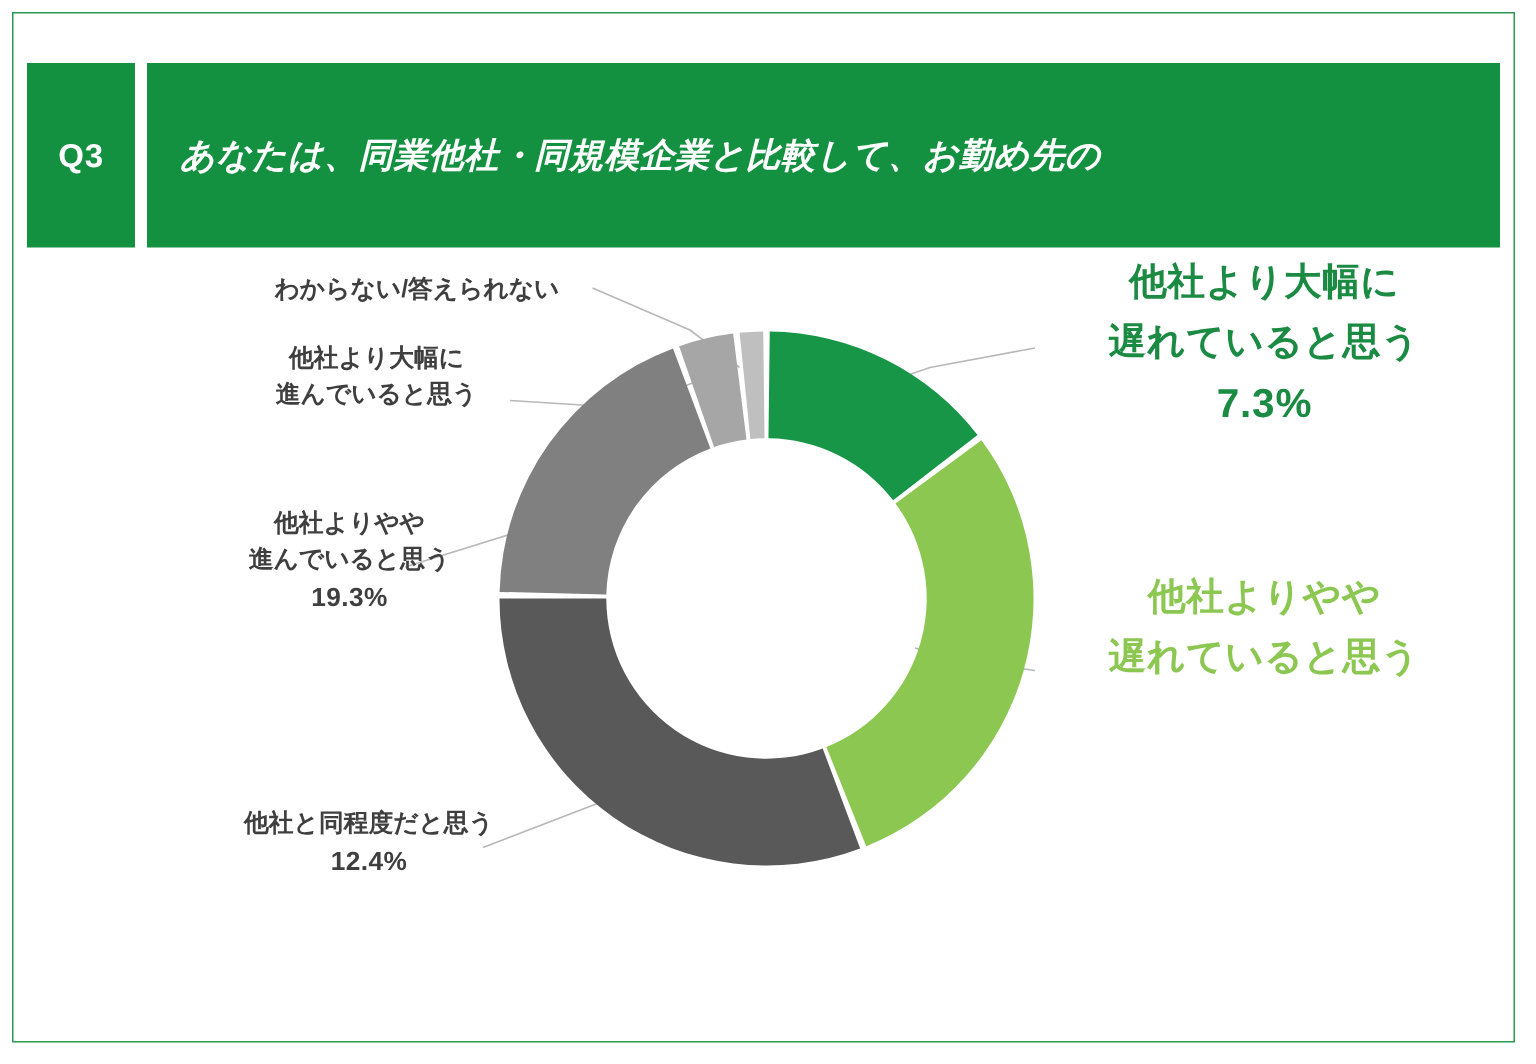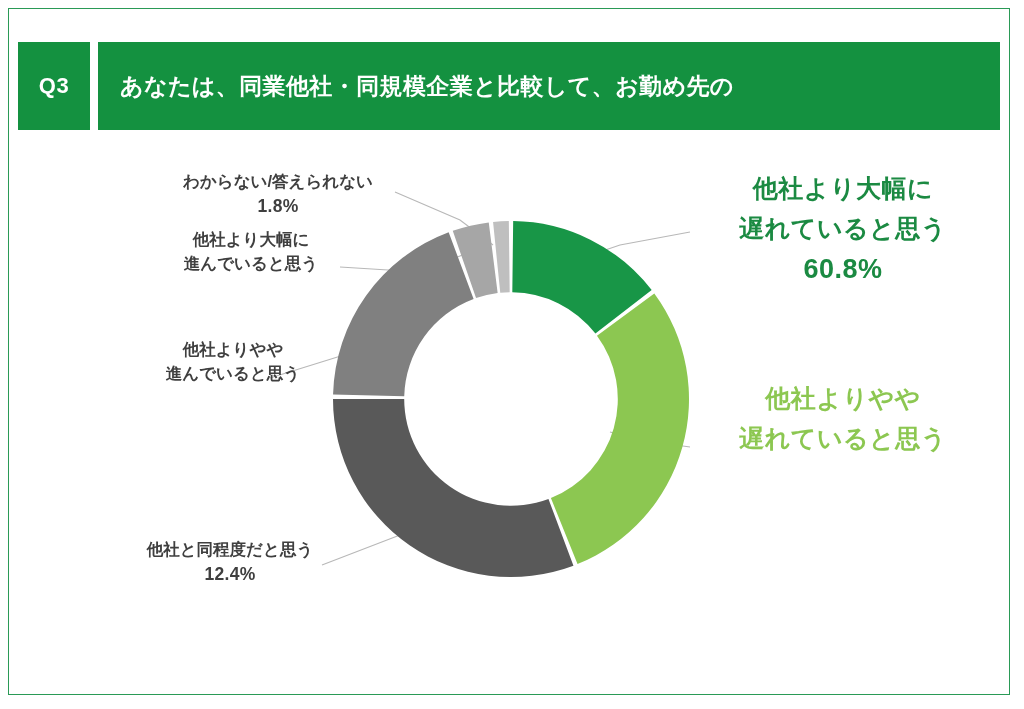--- a/index.html
+++ b/index.html
@@ -29,21 +29,21 @@
     box-sizing: border-box;
     pointer-events: none;
   }
 
   
   .header {
     position: absolute;
     left: 18px;
     top: 42px;
     width: 982px;
-    height: 88px;
+    height: 123px;
     display: flex;
     align-items: stretch;
     gap: 8px;
   }
   .q-badge {
     width: 72px;
     background: #149140;
     color: #ffffff;
     display: flex;
     align-items: center;
@@ -54,20 +54,21 @@
   }
   .q-title {
     flex: 1;
     background: #149140;
     color: #ffffff;
     display: flex;
     flex-direction: column;
     justify-content: center;
     padding: 0 0 0 22px;
     box-sizing: border-box;
+    font-style: italic;
   }
   .q-title .line {
     font-size: 23px;
     font-weight: bold;
     line-height: 1.42;
     letter-spacing: 0.4px;
     white-space: nowrap;
   }
 
   
@@ -126,24 +127,24 @@
   }
   .label-big .pct {
     display: block;
     font-size: 27px;
     font-weight: bold;
   }
   .label-darkgreen { color: #1b8a42; }
   .label-lightgreen { color: #8cc751; }
 
   
-  #lbl-unknown   { left: 128px; top: 20px;  width: 300px; }
+  #lbl-unknown   { left: 128px; top: 32px;  width: 300px; }
   #lbl-far-ahead { left: 106px; top: 78px;  width: 290px; }
   #lbl-ahead     { left: 88px;  top: 188px; width: 290px; }
-  #lbl-same      { left: 80px;  top: 388px; width: 300px; }
+  #lbl-same      { left: 96px;  top: 388px; width: 300px; }
 
   #lbl-far-behind { left: 688px; top: 18px;  width: 310px; }
   #lbl-behind     { left: 688px; top: 228px; width: 310px; }
 
   
   .footer {
     position: absolute;
     left: 0;
     top: 624px;
     width: 1024px;
@@ -189,42 +190,42 @@
           <path d="M 324.3079585237863 75.42145566572364 A 178 178 0 0 1 247.50710894839875 346.1084627126236 L 220.90426536903925 280.06507762757417 A 106.8 106.8 0 0 0 266.98477511427177 117.65287339943418 Z" fill="#8cc751"></path>
           <path d="M 243.45329652124815 347.68408968353594 A 178 178 0 0 1 3.0000108443800286 180.93786627989076 L 74.20000650662803 180.96271976793446 A 106.8 106.8 0 0 0 218.47197791274888 281.0104538101216 Z" fill="#595959"></path>
           <path d="M 3.0546637222112736 176.58895738122072 A 178 178 0 0 1 118.66308613581492 14.272350313785182 L 143.59785168148895 80.96341018827111 A 106.8 106.8 0 0 0 74.23279823332676 178.35337442873245 Z" fill="#808080"></path>
           <path d="M 122.75521398171952 12.799093635959508 A 178 178 0 0 1 158.75232956188285 4.3958065048371395 L 167.6513977371297 75.03748390290228 A 106.8 106.8 0 0 0 146.0531283890317 80.07945618157571 Z" fill="#a6a6a6"></path>
           <path d="M 163.07379583683297 3.9049656136557473 A 178 178 0 0 1 178.8253738513261 3.013284200439557 L 179.69522431079565 74.20797052026373 A 106.8 106.8 0 0 0 170.2442775020998 74.74297936819345 Z" fill="#bfbfbf"></path>
         </svg>
     </div>
 
     <div class="label label-gray" id="lbl-unknown">
       <span class="lt">わからない/答えられない</span>
-      <span class="pct">1.8%</span>
     </div>
 
     <div class="label label-gray" id="lbl-far-ahead">
       <span class="lt">他社より大幅に</span>
       <span class="lt">進んでいると思う</span>
     </div>
 
     <div class="label label-gray" id="lbl-ahead">
       <span class="lt">他社よりやや</span>
       <span class="lt">進んでいると思う</span>
+      <span class="pct">19.3%</span>
     </div>
 
     <div class="label label-gray" id="lbl-same">
       <span class="lt">他社と同程度だと思う</span>
       <span class="pct">12.4%</span>
     </div>
 
     <div class="label label-big label-darkgreen" id="lbl-far-behind">
       <span class="lt">他社より大幅に</span>
       <span class="lt">遅れていると思う</span>
-      <span class="pct">60.8%</span>
+      <span class="pct">7.3%</span>
     </div>
 
     <div class="label label-big label-lightgreen" id="lbl-behind">
       <span class="lt">他社よりやや</span>
       <span class="lt">遅れていると思う</span>
     </div>
 
   </div>
 
   <div class="footer">

